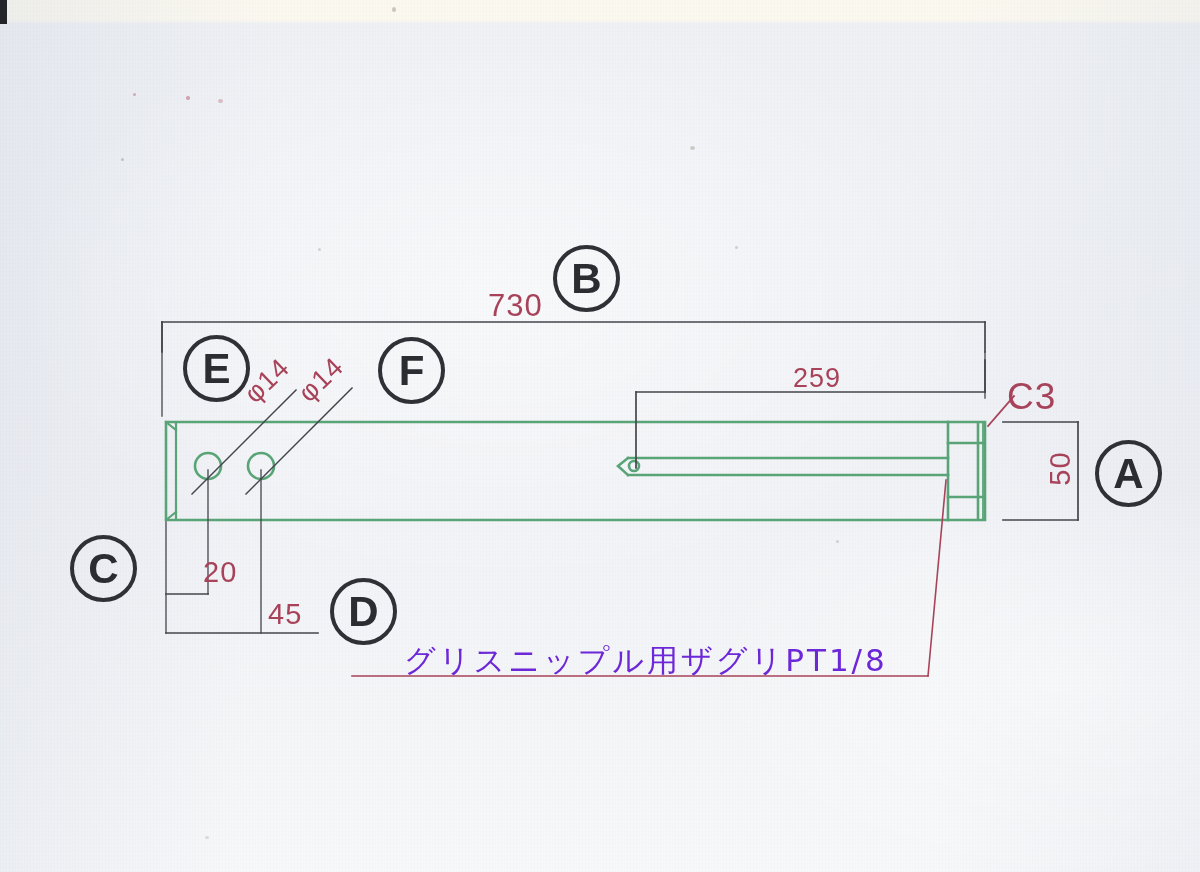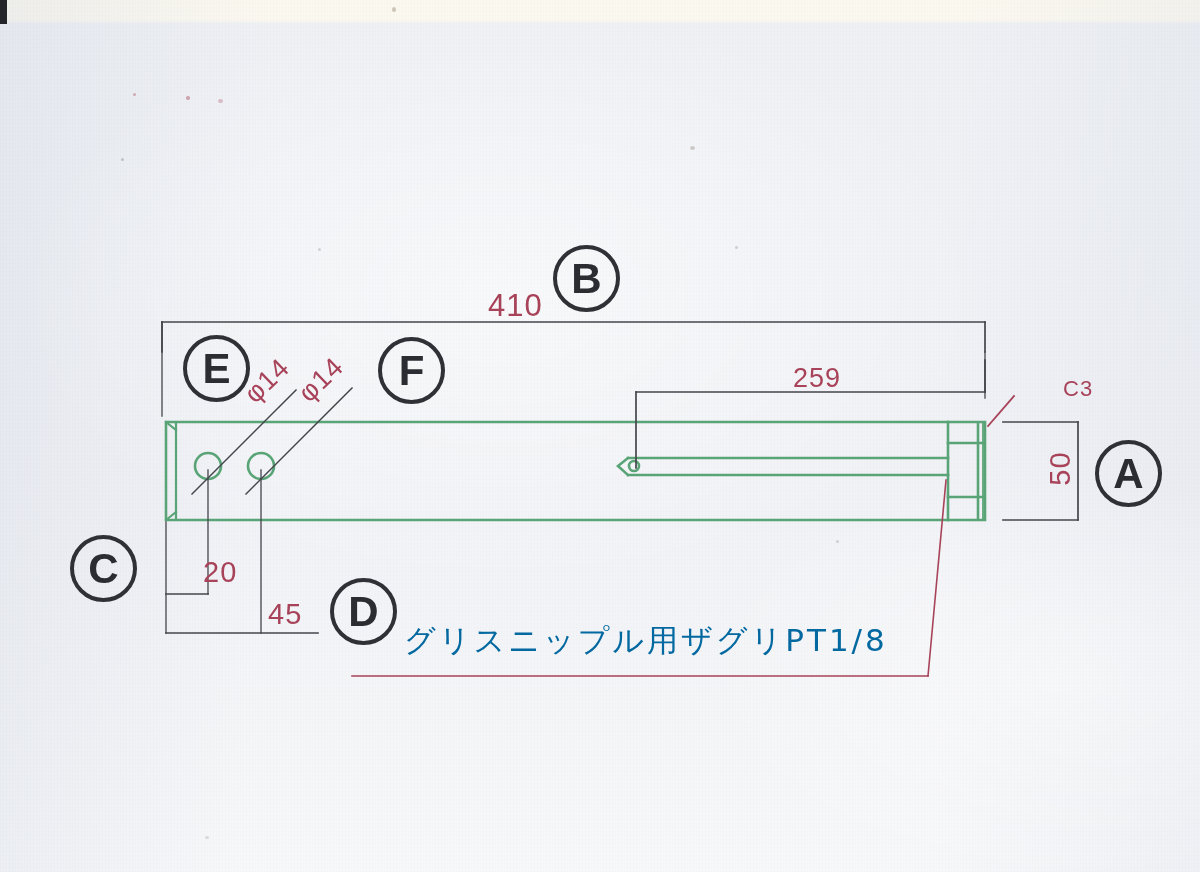--- a/index.html
+++ b/index.html
@@ -70,24 +70,25 @@
   
   .dimtext {
     position: absolute;
     color: #a8435a;
     font-family: "Liberation Sans", sans-serif;
     white-space: nowrap;
     letter-spacing: 1px;
   }
   .jp-note {
     position: absolute;
-    color: #0369a1;
+    color: #6d28d9;
     font-family: "DejaVu Sans", sans-serif;
     white-space: nowrap;
     letter-spacing: 3px;
+    margin-top: 20px;
   }
   .speck {
     position: absolute;
     border-radius: 50%;
     pointer-events: none;
   }
 </style>
 </head>
 <body>
 
@@ -174,27 +175,27 @@
   </div>
 
   <div class="balloon" style="left:183px; top:335px; width:67px; height:67px; font-size:42px;">
     <span>E</span>
   </div>
 
   <div class="balloon" style="left:378px; top:337px; width:67px; height:67px; font-size:42px;">
     <span>F</span>
   </div>
 
-  <div class="dimtext" style="left:488px; top:288px; font-size:31px;">410</div>
+  <div class="dimtext" style="left:488px; top:288px; font-size:31px;">730</div>
 
   <div class="dimtext" style="left:793px; top:363px; font-size:27px;">259</div>
 
   <div class="dimtext" style="left:1043px; top:452px; font-size:29px; transform:rotate(-90deg); transform-origin:center;">50</div>
 
-  <div class="dimtext" style="left:1063px; top:376px; font-size:22px;">C3</div>
+  <div class="dimtext" style="left:1007px; top:376px; font-size:37px;">C3</div>
 
   <div class="dimtext" style="left:249px; top:383px; font-size:27px; transform:rotate(-44deg); transform-origin:left center;">φ14</div>
 
   <div class="dimtext" style="left:303px; top:382px; font-size:27px; transform:rotate(-44deg); transform-origin:left center;">φ14</div>
 
   <div class="dimtext" style="left:172px; top:556px; font-size:29px;margin-left:31px;">20</div>
 
   <div class="dimtext" style="left:268px; top:598px; font-size:29px;">45</div>
 
   <div class="jp-note" style="left:404px; top:620px; font-size:31px;">グリスニップル用ザグリPT1/8</div>

